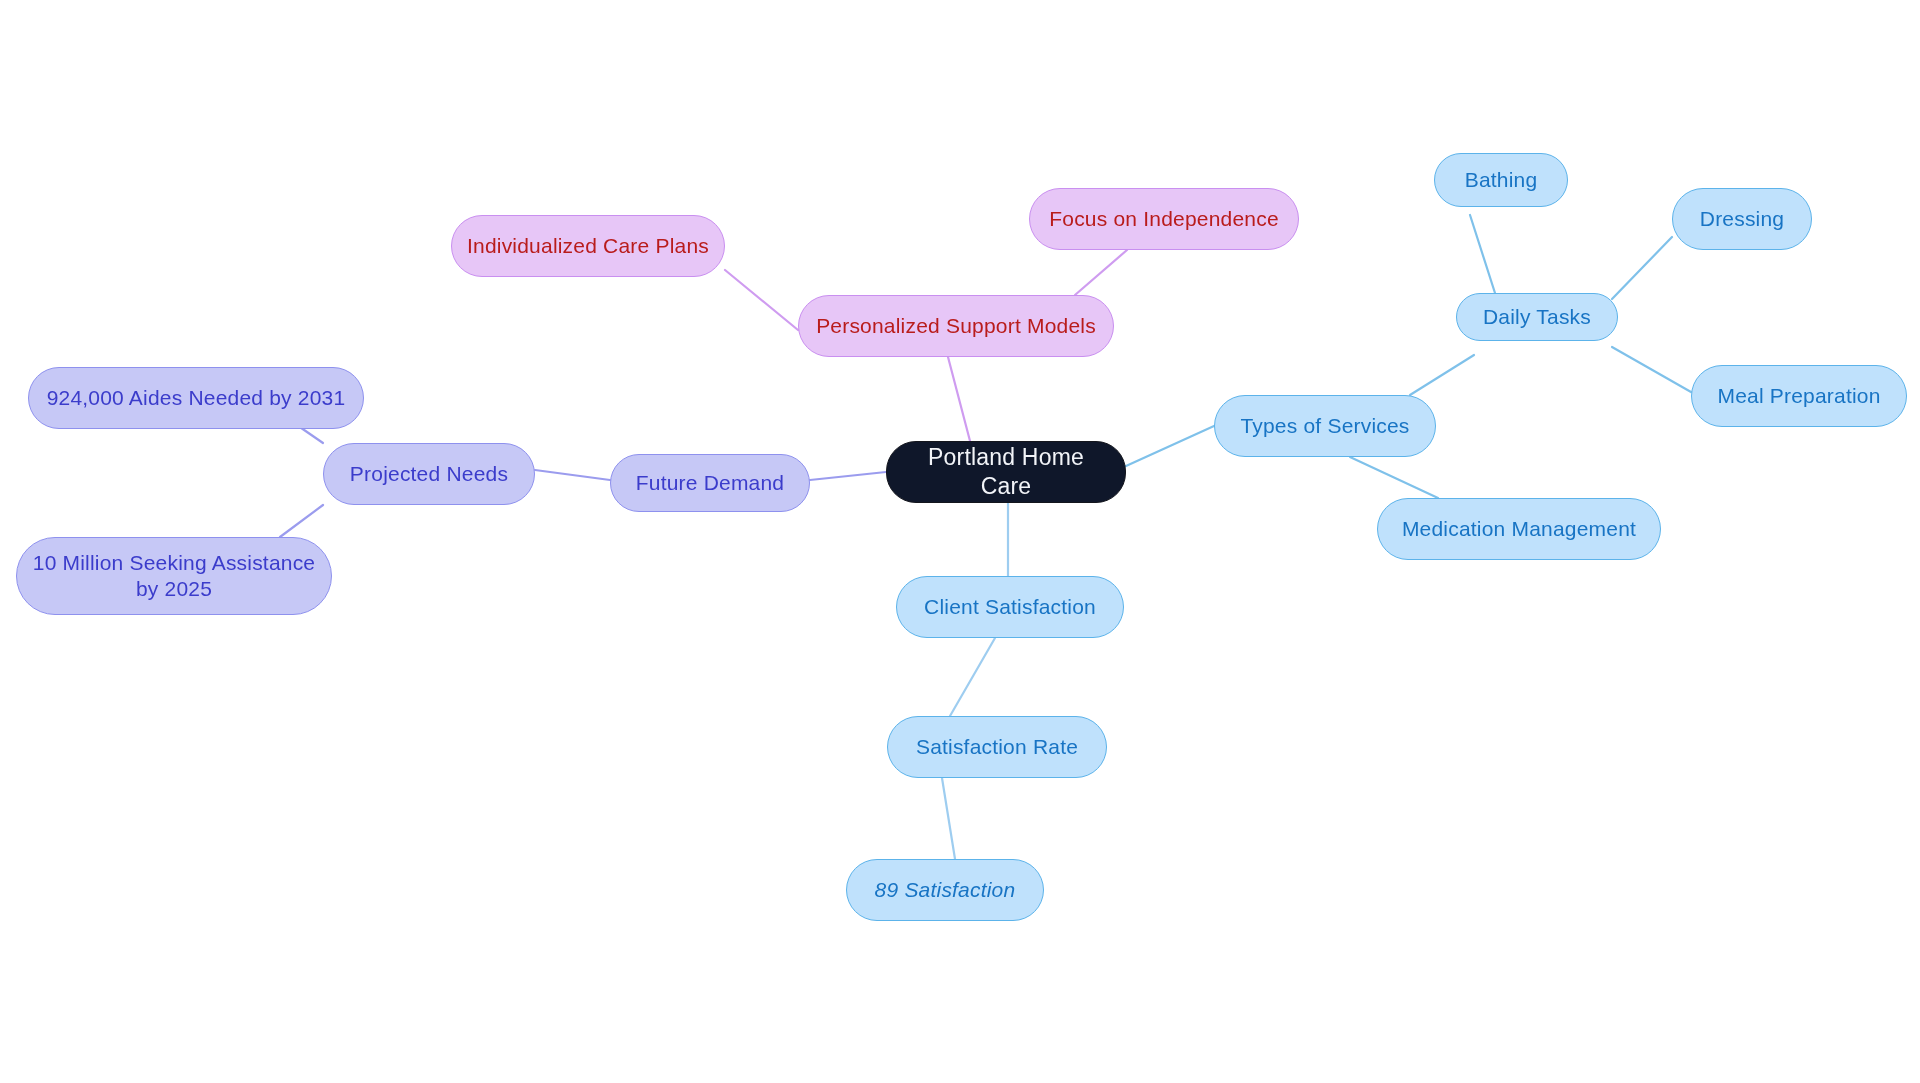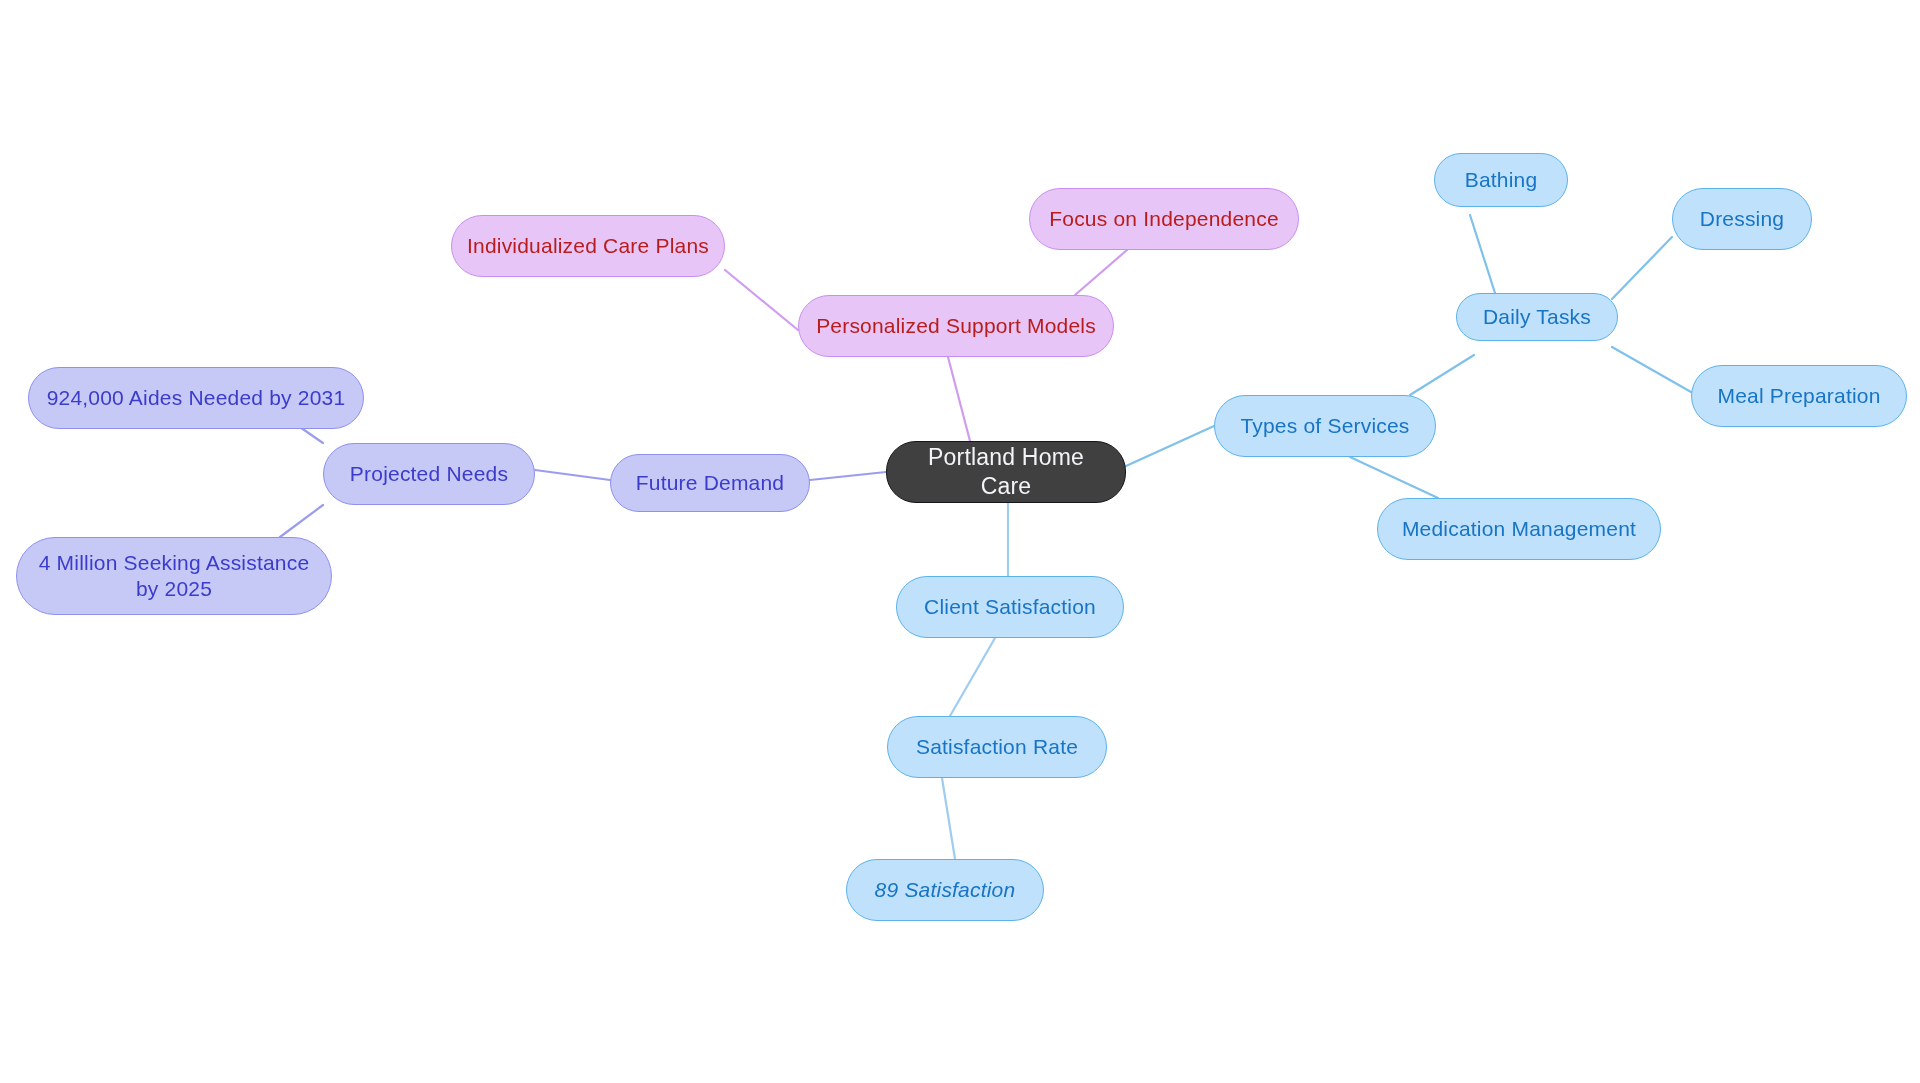--- a/index.html
+++ b/index.html
@@ -36,21 +36,21 @@
     text-align: center;
     border-radius: 999px;
     border-width: 1px;
     border-style: solid;
     line-height: 1.25;
     white-space: pre-line;
     letter-spacing: 0.2px;
     padding: 0 14px;
   }
   .node-root {
-    background: #404040;
+    background: #0f172a;
     border-color: #14161d;
     color: #f2f4f8;
     font-size: 23px;
     border-radius: 30px;
   }
   .node-blue {
     background: #bfe1fc;
     border-color: #5cb3ea;
     color: #1874c4;
     font-size: 21px;
@@ -97,19 +97,19 @@
       <div class="node node-blue" style="left: 1434px; top: 153px; width: 134px; height: 54px;">Bathing</div>
       <div class="node node-blue" style="left: 1672px; top: 188px; width: 140px; height: 62px;">Dressing</div>
       <div class="node node-blue" style="left: 1691px; top: 365px; width: 216px; height: 62px;">Meal Preparation</div>
       <div class="node node-blue" style="left: 1377px; top: 498px; width: 284px; height: 62px;">Medication Management</div>
       <div class="node node-blue" style="left: 896px; top: 576px; width: 228px; height: 62px;">Client Satisfaction</div>
       <div class="node node-blue" style="left: 887px; top: 716px; width: 220px; height: 62px;">Satisfaction Rate</div>
       <div class="node node-blue" style="left: 846px; top: 859px; width: 198px; height: 62px; font-style: italic;">89 Satisfaction</div>
       <div class="node node-purple" style="left: 610px; top: 454px; width: 200px; height: 58px;">Future Demand</div>
       <div class="node node-purple" style="left: 323px; top: 443px; width: 212px; height: 62px;">Projected Needs</div>
       <div class="node node-purple" style="left: 28px; top: 339px; width: 336px; height: 62px; margin-top: 28px;">924,000 Aides Needed by 2031</div>
-      <div class="node node-purple" style="left: 16px; top: 537px; width: 316px; height: 78px;">4 Million Seeking Assistance
+      <div class="node node-purple" style="left: 16px; top: 537px; width: 316px; height: 78px;">10 Million Seeking Assistance
 by 2025</div>
       <div class="node node-pink" style="left: 798px; top: 295px; width: 316px; height: 62px; text-align: center;">Personalized Support Models</div>
       <div class="node node-pink" style="left: 451px; top: 215px; width: 274px; height: 62px;">Individualized Care Plans</div>
       <div class="node node-pink" style="left: 1029px; top: 188px; width: 270px; height: 62px;">Focus on Independence</div>
     </div>
 </div>
 
 </body></html>

